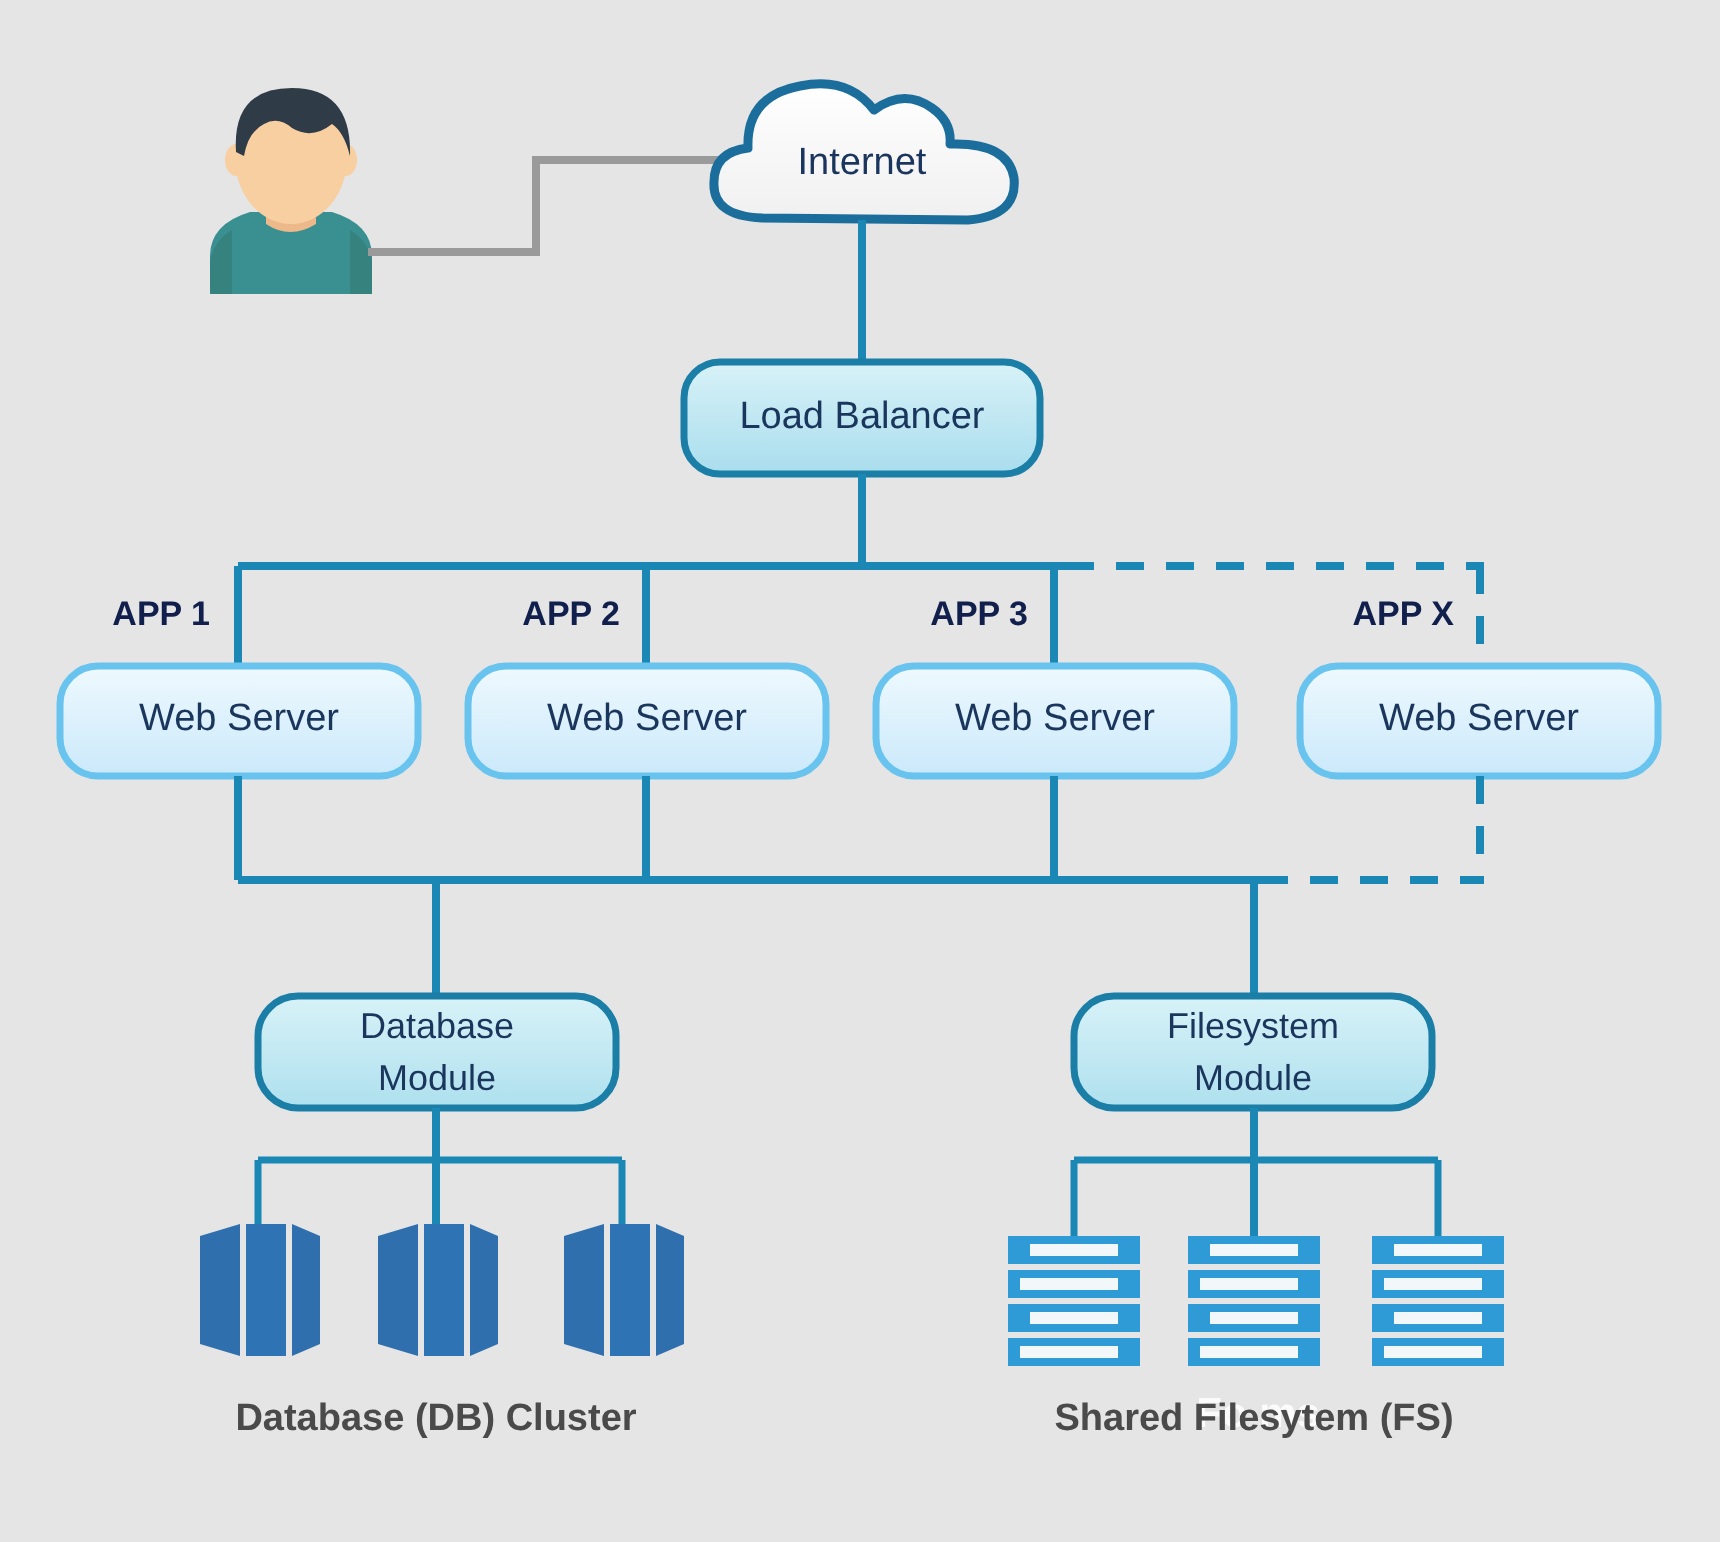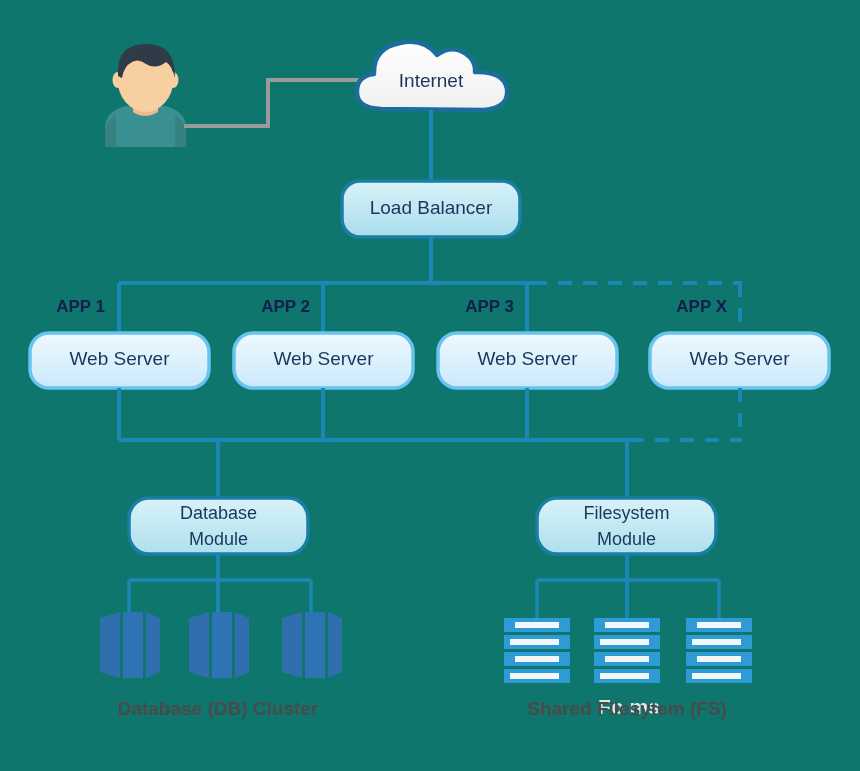--- a/index.html
+++ b/index.html
@@ -7,21 +7,21 @@
     padding: 0;
     background: #ffffff;
   }
   body {
     font-family: "Liberation Sans", sans-serif;
   }
   #canvas {
     position: relative;
     width: 860px;
     height: 771px;
-    background: #0f766e;
+    background: #e5e5e5;
     overflow: hidden;
   }
   #diagram-svg {
     position: absolute;
     left: 0;
     top: 0;
     width: 860px;
     height: 771px;
   }
   .node-label {

